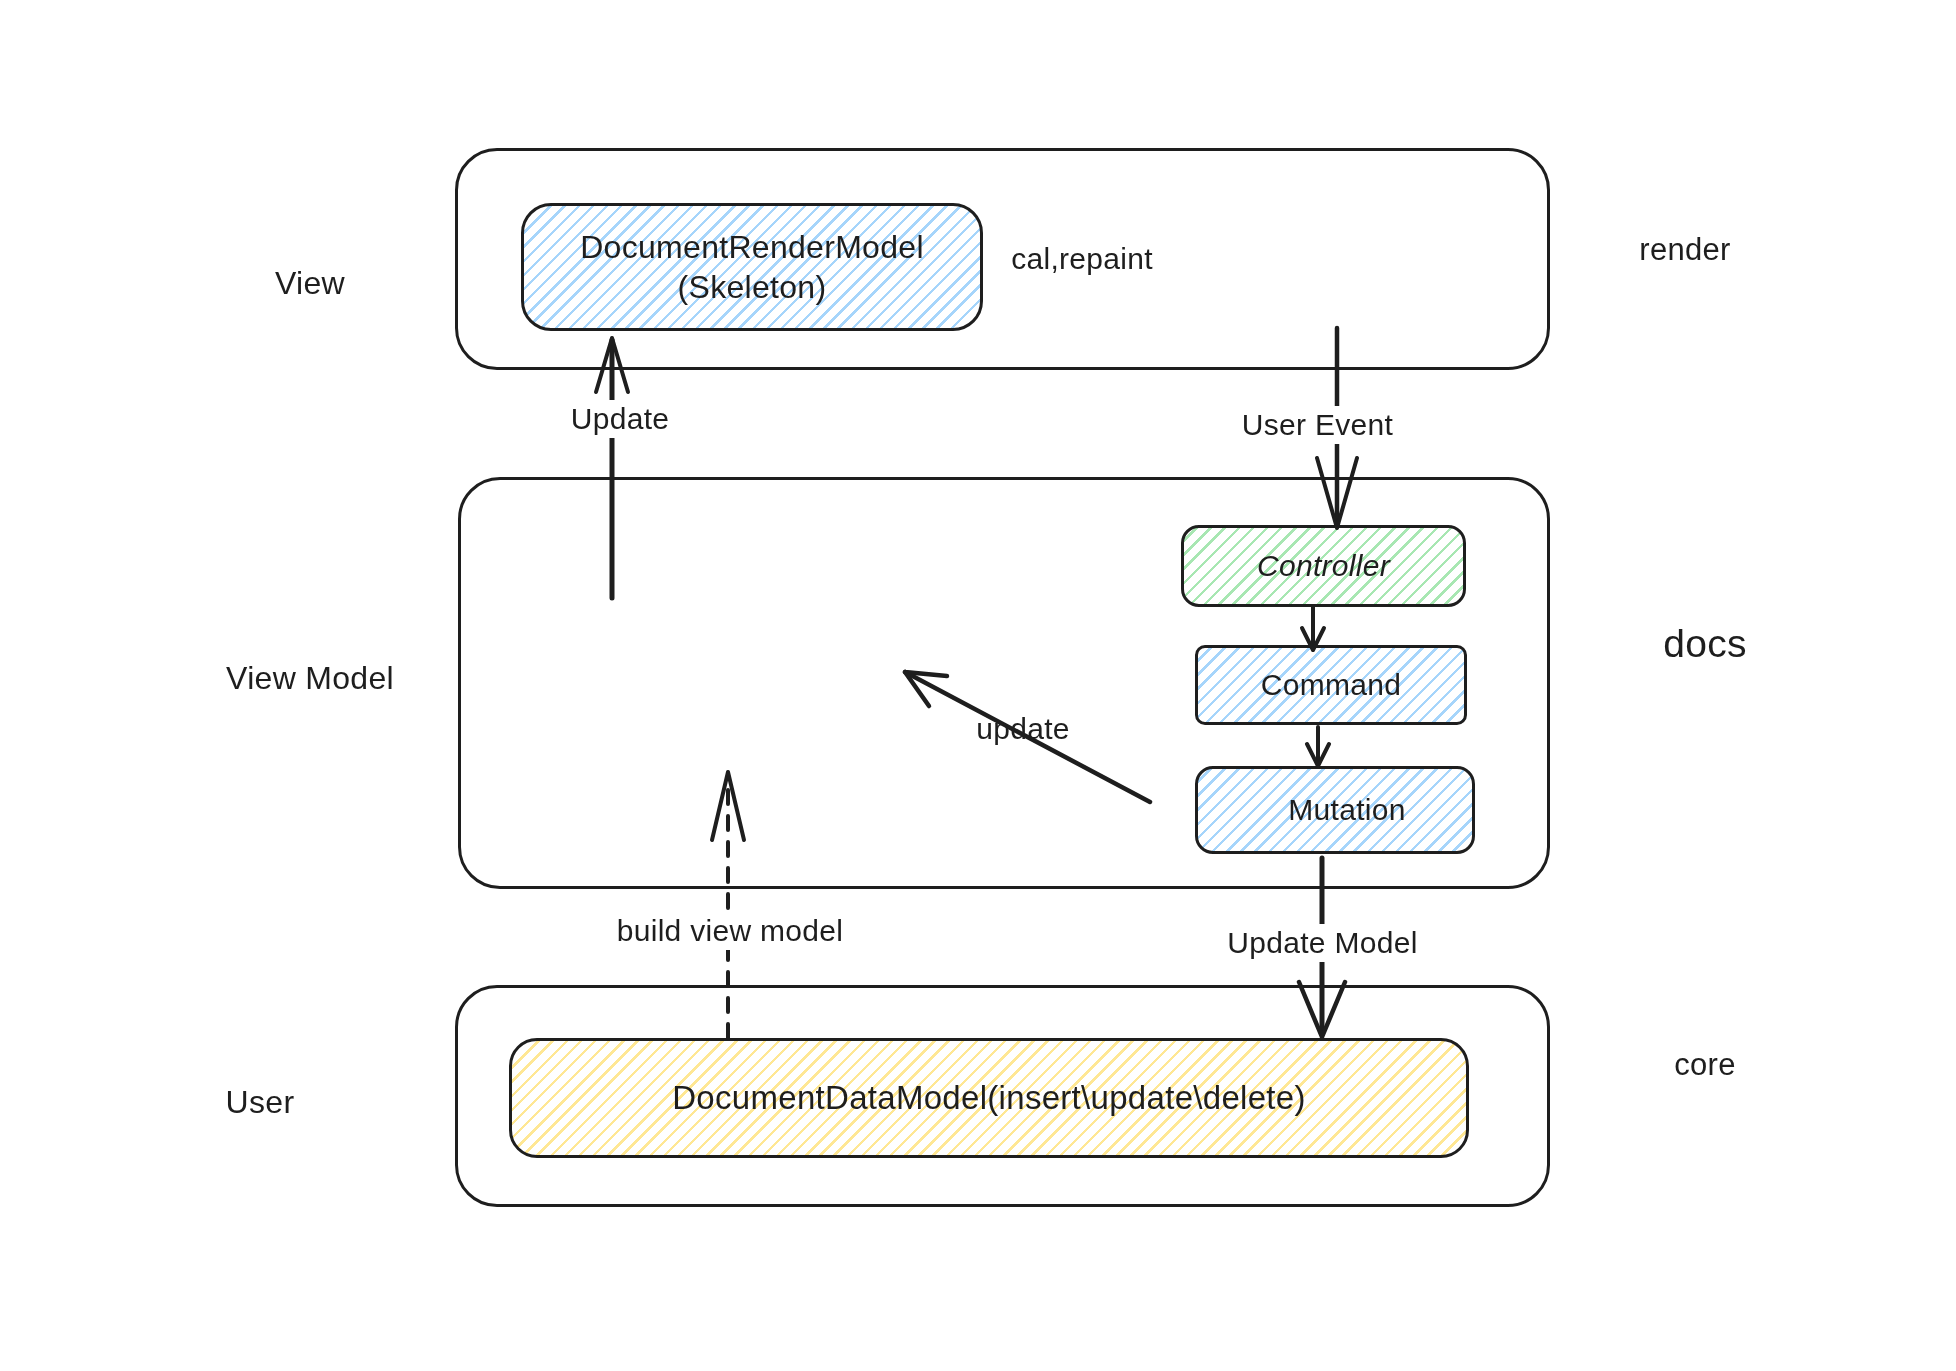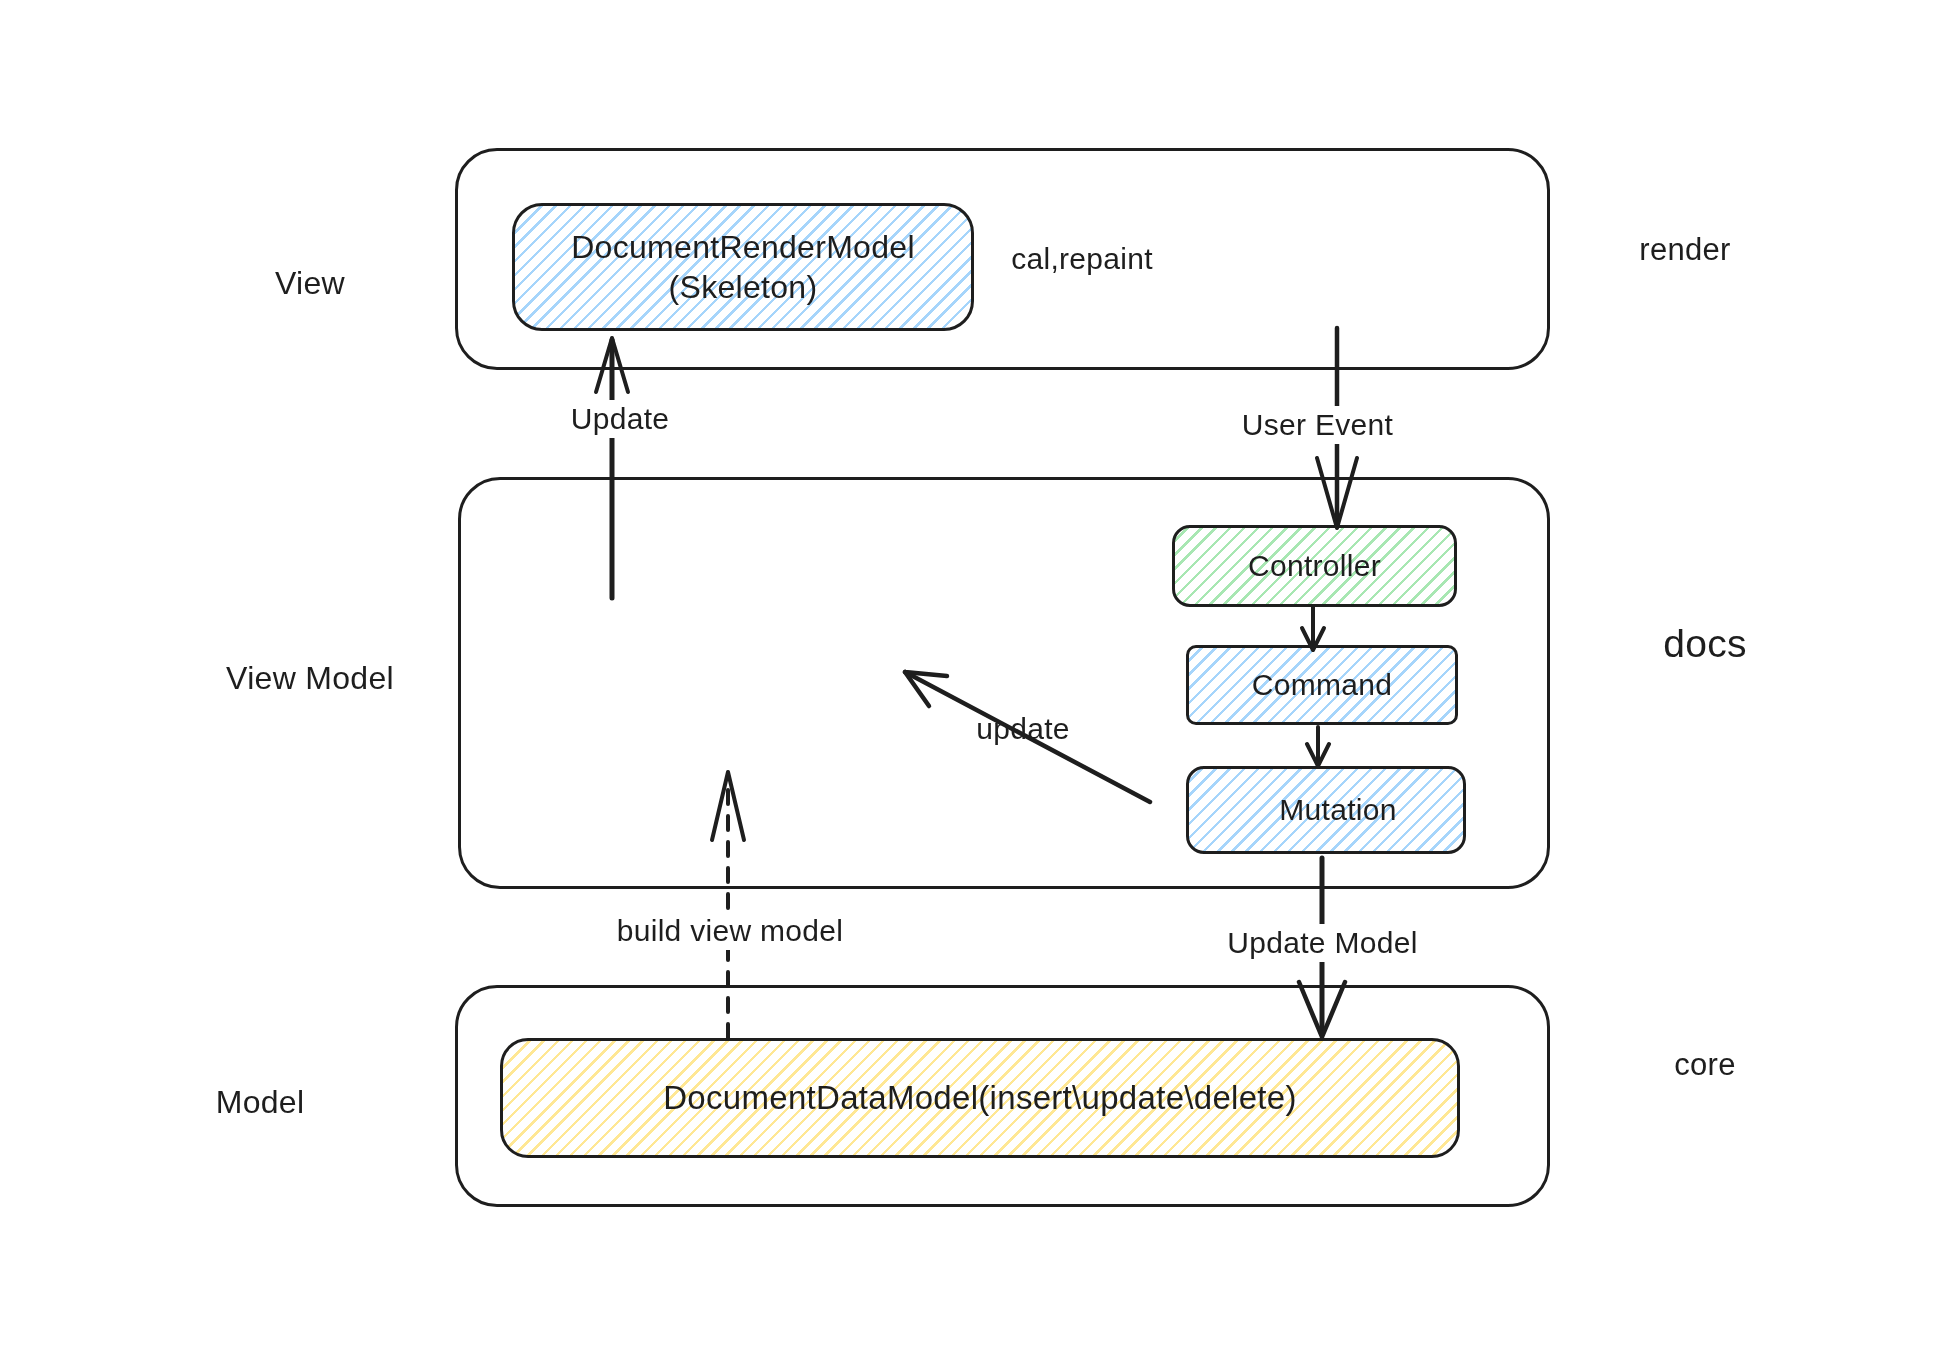--- a/index.html
+++ b/index.html
@@ -11,21 +11,21 @@
   .layer {
     position:absolute; border:3.5px solid #1e1e1e; border-radius:42px;
     background:transparent;
   }
 
   
   .node {
     position:absolute; border:3.5px solid #1e1e1e;
     display:flex; flex-direction:column; align-items:center; justify-content:center;
     text-align:center; font-size:30px; font-weight:500; letter-spacing:.3px;
-    line-height:1.25; white-space:nowrap;
+    line-height:1.25; white-space:nowrap;margin-left:9px;
   }
   .hatch-blue   { background:repeating-linear-gradient(135deg, transparent 0 7.5px, rgba(77,171,247,.50) 7.5px 10px); }
   .hatch-green  { background:repeating-linear-gradient(135deg, transparent 0 7.5px, rgba(81,207,102,.50) 7.5px 10px); }
   .hatch-red    { background:repeating-linear-gradient(135deg, transparent 0 7.5px, rgba(255,135,135,.45) 7.5px 10px); }
   .hatch-yellow { background:repeating-linear-gradient(135deg, transparent 0 7.5px, rgba(255,212,59,.55) 7.5px 10px); }
 
   
   .lbl {
     position:absolute; font-size:30px; font-weight:500; letter-spacing:.3px;
     text-align:center; white-space:nowrap;
@@ -77,39 +77,39 @@
     </g>
   </svg>
 
   <div class="node hatch-blue" style="left:512px; top:203px; width:462px; height:128px; border-radius:30px; font-size:32px;">
     <div>DocumentRenderModel</div>
     <div>(Skeleton)</div>
   </div>
 
 
 
-  <div class="node hatch-green" style="left:1172px; top:525px; width:285px; height:82px; border-radius:18px;">
+  <div class="node hatch-green" style="left:1172px; top:525px; width:285px; height:82px; border-radius:18px;font-style:italic;">
     <div>Controller</div>
   </div>
 
   <div class="node hatch-blue" style="left:1186px; top:645px; width:272px; height:80px; border-radius:10px;">
     <div>Command</div>
   </div>
 
   <div class="node hatch-blue" style="left:1186px; top:766px; width:280px; height:88px; border-radius:18px;padding-left:24px;">
     <div>Mutation</div>
   </div>
 
   <div class="node hatch-yellow" style="left:500px; top:1038px; width:960px; height:120px; border-radius:28px; font-size:33px;">
     <div>DocumentDataModel(insert\update\delete)</div>
   </div>
 
   <div class="lbl" style="left:240px; top:240px; width:140px; font-size:32px;margin-top:25px;">View</div>
   <div class="lbl" style="left:195px; top:660px; width:230px; font-size:32px;">View Model</div>
-  <div class="lbl" style="left:185px; top:1084px; width:150px; font-size:32px;">Model</div>
+  <div class="lbl" style="left:185px; top:1084px; width:150px; font-size:32px;">User</div>
 
   <div class="lbl" style="left:1610px; top:232px; width:150px; font-size:31px;">render</div>
   <div class="lbl" style="left:1630px; top:622px; width:150px; font-size:39px;">docs</div>
   <div class="lbl" style="left:1630px; top:1047px; width:150px; font-size:31px;">core</div>
 
   <div class="lbl bg" style="left:540px; top:400px; width:160px;">Update</div>
   <div class="lbl bg" style="left:1200px; top:406px; width:235px;">User Event</div>
   <div class="lbl" style="left:972px; top:242px; width:220px;text-align:center;">cal,repaint</div>
   <div class="lbl" style="left:943px; top:712px; width:160px;">update</div>
   <div class="lbl bg" style="left:565px; top:912px; width:330px;">build view model</div>

